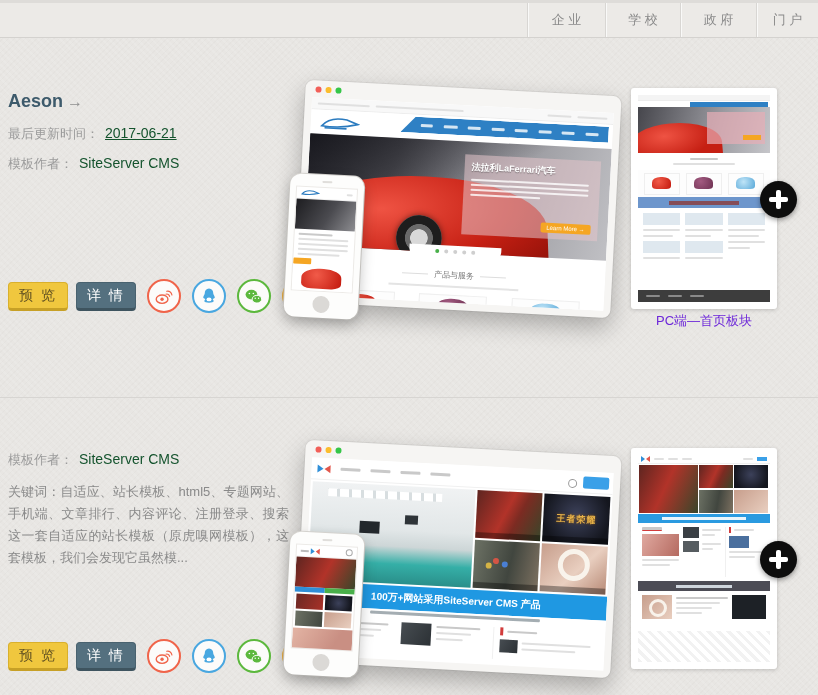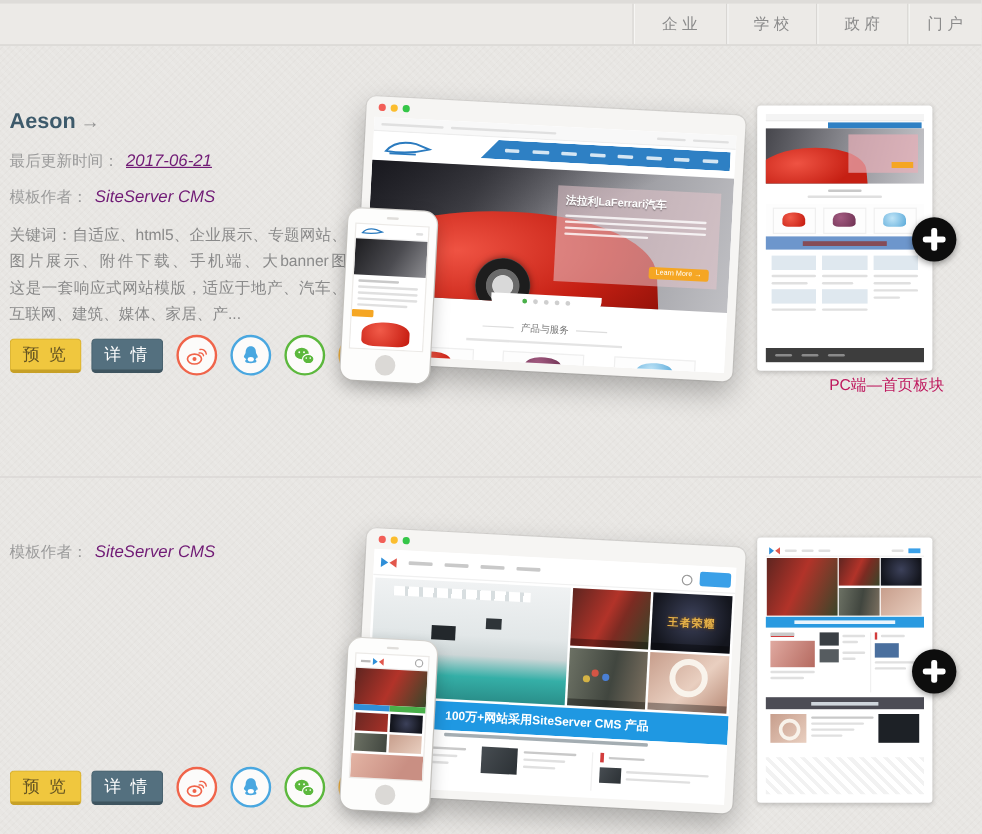--- a/index.html
+++ b/index.html
@@ -32,21 +32,21 @@
   .row-divider{position:absolute;left:0;top:397px;width:818px;height:1px;background:#d7d5d2;}
 
   
   .trow{position:absolute;left:0;width:818px;height:250px;}
   .trow1{top:85px}.trow2{top:445px}
 
   .info{position:absolute;left:8px;top:6px;width:281px;}
   .tname{margin:0 0 13px 0;font-size:18px;font-weight:bold;color:#3d5a6b;cursor:pointer;}
   .tname .arrow{color:#8f8f8f;font-weight:normal;font-size:16px;margin-left:4px;}
   .meta{margin:0 0 12px 0;font-size:13px;color:#9b9b9b;}
-  .meta .val{color:#701a75;font-size:14px;margin-left:6px;font-style:italic;}
+  .meta .val{color:#14532d;font-size:14px;margin-left:6px;}
   .meta .val.u{text-decoration:underline;cursor:pointer;}
   .keywords{margin:4px 0 0 0;font-size:13px;color:#8a8a8a;line-height:22px;text-align:justify;}
   .actions{position:absolute;left:8px;top:194px;display:flex;align-items:center;gap:8px;}
   .trow .actions{top:194px;}
   .btn{font-size:14px;border-radius:4px;padding:4px 10px 3px;cursor:pointer;font-family:inherit;letter-spacing:2px;}
   .btn-preview{background:#f0c73e;border:1px solid #d9b02c;border-bottom:3px solid #c7a026;color:#635322;}
   .btn-detail{background:#54707f;border:1px solid #49626f;border-bottom:3px solid #3e545f;color:#fff;}
   .sicon{width:30px;height:30px;border-radius:50%;background:#fcfbfa;display:flex;align-items:center;justify-content:center;cursor:pointer;margin-left:3px;}
   .sicon.weibo{border:2px solid #f0644a}.sicon.qq{border:2px solid #49a7e0}
   .sicon.wechat{border:2px solid #5cb83d}.sicon.qzone{border:2px solid #f3b33f}
@@ -213,42 +213,41 @@
   .m2-ring:after{content:"";position:absolute;left:7px;top:4px;width:12px;height:12px;border:3px solid rgba(250,245,238,.95);border-radius:50%;}
   .m2-dark{width:34px;height:24px;background:#1d2126;flex:none;}
   .m2-foot{flex:1;background:repeating-linear-gradient(45deg,#f2f2f2 0 3px,#fff 3px 7px);}
 
   .plus-btn{position:absolute;left:760px;top:96px;width:37px;height:37px;border-radius:50%;background:#0d0d0d;cursor:pointer;
     box-shadow:0 2px 5px rgba(0,0,0,.4);}
   .plus-btn:before,.plus-btn:after{content:"";position:absolute;background:#fff;border-radius:2px;}
   .plus-btn:before{left:9px;top:16px;width:19px;height:5px;}
   .plus-btn:after{left:16px;top:9px;width:5px;height:19px;}
 
-  .thumb-caption{position:absolute;left:621px;top:227px;width:166px;text-align:right;font-size:13px;color:#be185d;}
+  .thumb-caption{position:absolute;left:621px;top:227px;width:166px;text-align:center;font-size:13px;color:#6d28d9;}
 </style>
 </head>
 <body>
 
 <div class="canvas">
 
   <nav class="topnav">
     <div class="nav-item w2">企 业</div>
     <div class="nav-item w4">学 校</div>
     <div class="nav-item w3">政 府</div>
     <div class="nav-item w5">门 户</div>
   </nav>
 
   <div class="row-divider"></div>
 
   <section class="trow trow1">
     <div class="info">
       <h2 class="tname"><span>Aeson</span><span class="arrow">→</span></h2>
       <div class="meta"><span>最后更新时间：</span><span class="val u">2017-06-21</span></div>
       <div class="meta"><span>模板作者：</span><span class="val">SiteServer CMS</span></div>
-      <p class="keywords">关键词：自适应、html5、企业展示、专题网站、图片展示、附件下载、手机端、大banner图　　这是一套响应式网站模版，适应于地产、汽车、互联网、建筑、媒体、家居、产...</p>
     </div>
     <div class="actions">
       <button class="btn btn-preview">预 览</button>
       <button class="btn btn-detail">详 情</button>
       <span class="sicon weibo">
         <svg viewBox="0 0 26 24" width="20" height="19">
             <ellipse cx="10.5" cy="15.5" rx="7.6" ry="5.4" fill="none" stroke="#f0644a" stroke-width="1.8"></ellipse>
             <circle cx="10.5" cy="15.5" r="2.2" fill="#f0644a"></circle>
             <path d="M15.5 9c2.4-.7 4.4.7 4.8 2.9" fill="none" stroke="#f0644a" stroke-width="1.5" stroke-linecap="round"></path>
             <path d="M16.5 5.2c3.6-.8 6.4 1.5 6.8 4.9" fill="none" stroke="#f0644a" stroke-width="1.5" stroke-linecap="round"></path>
@@ -426,20 +425,21 @@
           </div>
       </div>
     </figure>
     <div class="plus-btn"></div>
     <figcaption class="thumb-caption">PC端—首页板块</figcaption>
   </section>
 
   <section class="trow trow2">
     <div class="info">
       <div class="meta"><span>模板作者：</span><span class="val">SiteServer CMS</span></div>
+      <p class="keywords">关键词：自适应、站长模板、html5、专题网站、手机端、文章排行、内容评论、注册登录、搜索　　这一套自适应的站长模板（原虎嗅网模板），这套模板，我们会发现它虽然模...</p>
     </div>
     <div class="actions">
       <button class="btn btn-preview">预 览</button>
       <button class="btn btn-detail">详 情</button>
       <span class="sicon weibo">
         <svg viewBox="0 0 26 24" width="20" height="19">
             <ellipse cx="10.5" cy="15.5" rx="7.6" ry="5.4" fill="none" stroke="#f0644a" stroke-width="1.8"></ellipse>
             <circle cx="10.5" cy="15.5" r="2.2" fill="#f0644a"></circle>
             <path d="M15.5 9c2.4-.7 4.4.7 4.8 2.9" fill="none" stroke="#f0644a" stroke-width="1.5" stroke-linecap="round"></path>
             <path d="M16.5 5.2c3.6-.8 6.4 1.5 6.8 4.9" fill="none" stroke="#f0644a" stroke-width="1.5" stroke-linecap="round"></path>

